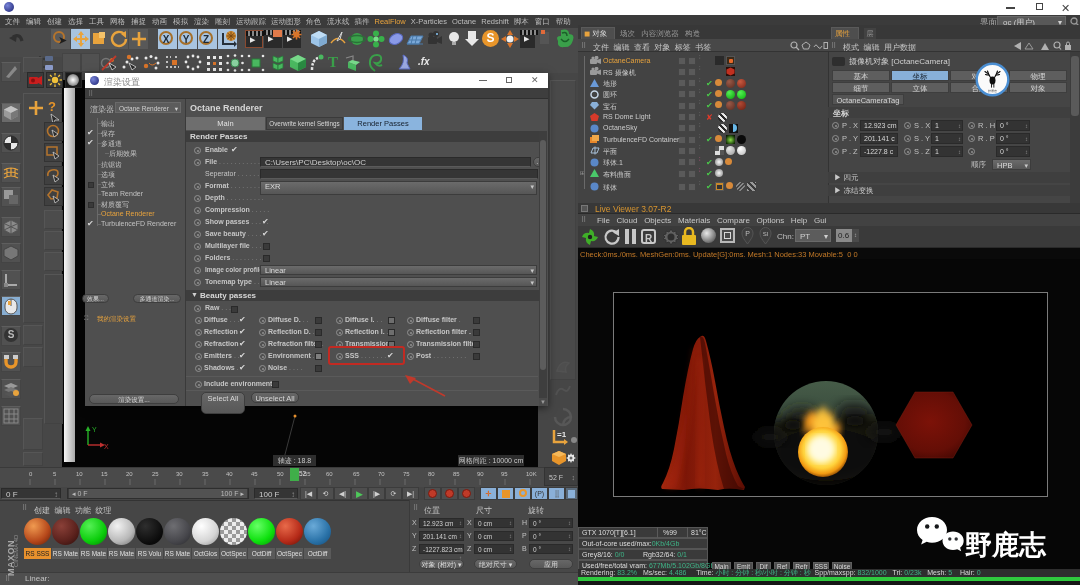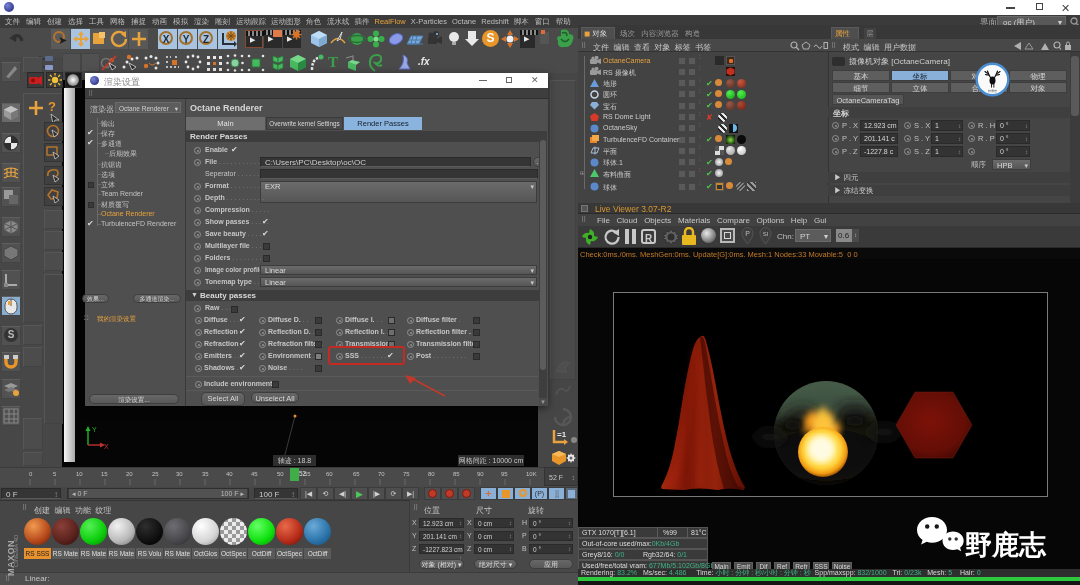--- a/index.html
+++ b/index.html
@@ -524,21 +524,21 @@
     <div class="rlabel" style="left:205px;top:146px;">Enable</div>
     <div class="tchk" style="left:231px;top:145px;">✔</div>
 <div class="bullet" style="left:194px;top:159px;"></div>
     <div class="rlabel" style="left:205px;top:158px;">File <span class="rdots">. . . . . . . . . . . .</span></div>
 <div class="fld" style="left:260px;top:157px;width:271px;height:10px;">C:\Users\PC\Desktop\oc\OC</div>
 <div class="btnc4d" style="left:533px;top:157px;width:13px;height:10px;line-height:8px;">...</div>
 <div class="rlabel" style="left:205px;top:170px;font-weight:normal;">Seperator <span class="rdots">. . . . . . .</span></div>
 <div class="fld" style="left:260px;top:169px;width:278px;height:10px;">_</div>
 <div class="bullet" style="left:194px;top:183px;"></div>
     <div class="rlabel" style="left:205px;top:182px;">Format <span class="rdots">. . . . . . . . .</span></div>
-<div class="dd" style="left:260px;top:181px;width:277px;height:22px;">EXR</div>
+<div class="dd" style="left:260px;top:181px;width:277px;height:14px;">EXR</div>
 <div class="bullet" style="left:194px;top:195px;"></div>
     <div class="rlabel" style="left:205px;top:194px;">Depth <span class="rdots">. . . . . . . . . .</span></div>
 <div class="bullet" style="left:194px;top:207px;"></div>
     <div class="rlabel" style="left:205px;top:206px;">Compression <span class="rdots">. . . . .</span></div>
 <div class="bullet" style="left:194px;top:219px;"></div>
     <div class="rlabel" style="left:205px;top:218px;">Show passes <span class="rdots">. . . . .</span></div>
     <div class="tchk" style="left:262px;top:217px;">✔</div>
 <div class="bullet" style="left:194px;top:231px;"></div>
     <div class="rlabel" style="left:205px;top:230px;">Save beauty <span class="rdots">. . . . .</span></div>
     <div class="tchk" style="left:262px;top:229px;">✔</div>
@@ -613,21 +613,21 @@
     <div class="rlabel" style="left:204px;top:364px;">Shadows <span class="rdots">. .</span></div>
     <div class="tchk" style="left:239px;top:363px;">✔</div>
 <div class="bullet" style="left:259px;top:365px;"></div>
     <div class="rlabel" style="left:268px;top:364px;">Noise <span class="rdots">. . . .</span></div>
     <div class="chk" style="left:315px;top:365px;"></div>
 <div class="abs" style="left:186px;top:376px;width:352px;height:1px;background:#424242;border-bottom:1px solid #5a5a5a;"></div>
 <div class="bullet" style="left:195px;top:381px;"></div>
     <div class="rlabel" style="left:204px;top:380px;">Include environment</div>
     <div class="chk" style="left:272px;top:381px;"></div>
 <div class="abs" style="left:186px;top:390px;width:352px;height:1px;background:#424242;border-bottom:1px solid #5a5a5a;"></div>
-<div class="btnc4d" style="left:201px;top:392px;width:44px;height:14px;line-height:11px;border-radius:5px;">Select All</div>
+<div class="btnc4d" style="left:201px;top:392px;width:44px;height:22px;line-height:11px;border-radius:5px;">Select All</div>
 <div class="btnc4d" style="left:251px;top:392px;width:48px;height:11px;line-height:11px;border-radius:5px;">Unselect All</div>
 
 <div class="abs" style="left:539px;top:131px;width:8px;height:275px;background:#3e3e3e;"></div>
 <div class="abs" style="left:540px;top:140px;width:6px;height:230px;background:#5c5c5c;border-radius:3px;"></div>
 <div class="abs" style="left:539px;top:398px;width:8px;height:8px;background:#4a4a4a;color:#999;font-size:6px;text-align:center;line-height:8px;">▼</div>
 
 <div class="abs" style="left:328px;top:346px;width:77px;height:19px;border:2px solid #c22a22;border-radius:3px;"></div>
 <svg class="abs" style="left:400px;top:372px;" width="55" height="30">
       <line x1="45" y1="24" x2="11" y2="6" stroke="#c0392b" stroke-width="1.6"></line>
       <polygon points="5,3 16,6 10,12" fill="#c0392b"></polygon>

